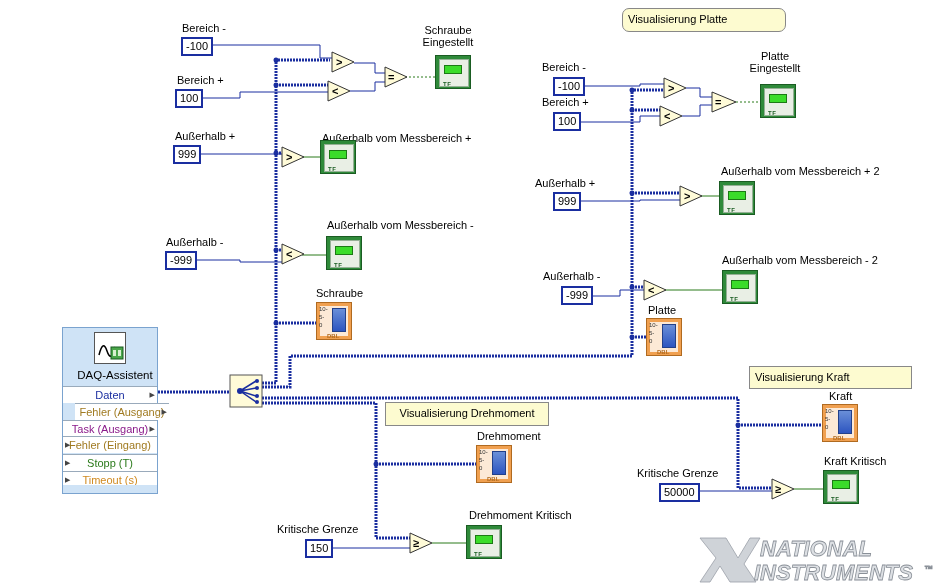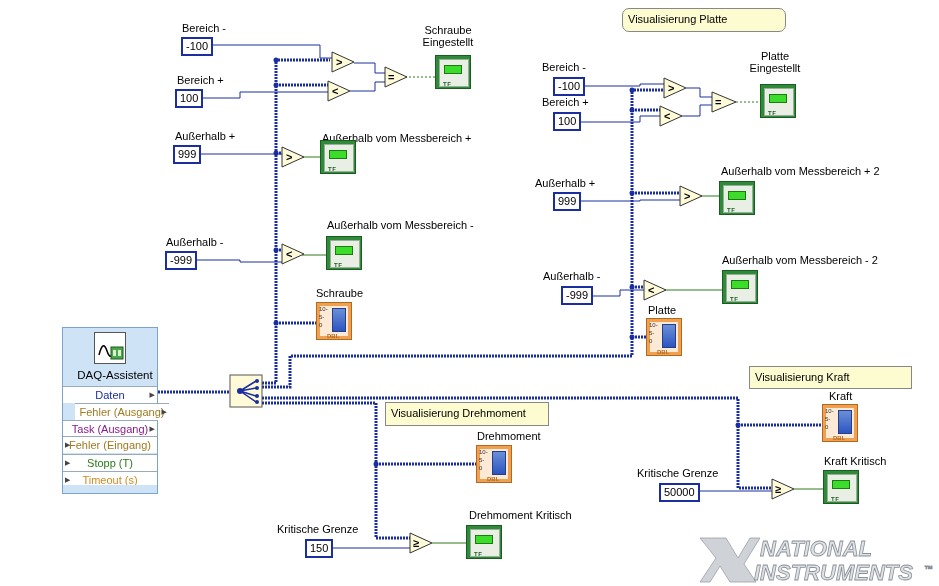--- a/index.html
+++ b/index.html
@@ -132,21 +132,21 @@
     <path d="M240 391 L256 381 M240 391 L256 388 M240 391 L256 396 M240 391 L256 402" stroke="#1a2ea0" stroke-width="1.5" fill="none"></path>
     <circle cx="257" cy="381" r="2" fill="#1a2ea0"></circle>
       <circle cx="257" cy="388" r="2" fill="#1a2ea0"></circle>
     <circle cx="257" cy="396" r="2" fill="#1a2ea0"></circle>
       <circle cx="257" cy="402" r="2" fill="#1a2ea0"></circle>
   </g>
 </svg>
 
 <div class="note" style="left:622px;top:8px;width:164px;height:24px;border-radius:7px;">Visualisierung Platte</div>
 <div class="note" style="left:749px;top:366px;width:163px;height:23px;">Visualisierung Kraft</div>
-<div class="note" style="left:385px;top:402px;width:164px;height:24px;">Visualisierung Drehmoment</div>
+<div class="note" style="left:385px;top:402px;width:164px;height:24px;text-align:center;">Visualisierung Drehmoment</div>
 
 <div class="lbl" style="left:182px;top:22px;">Bereich -</div>
 <div class="const" style="left:181px;top:37px;">-100</div>
 <div class="lbl" style="left:177px;top:74px;">Bereich +</div>
 <div class="const" style="left:175px;top:89px;">100</div>
 <div class="lbl" style="left:175px;top:130px;">Außerhalb +</div>
 <div class="const" style="left:173px;top:145px;">999</div>
 <div class="lbl" style="left:166px;top:236px;">Außerhalb -</div>
 <div class="const" style="left:165px;top:251px;">-999</div>
 

